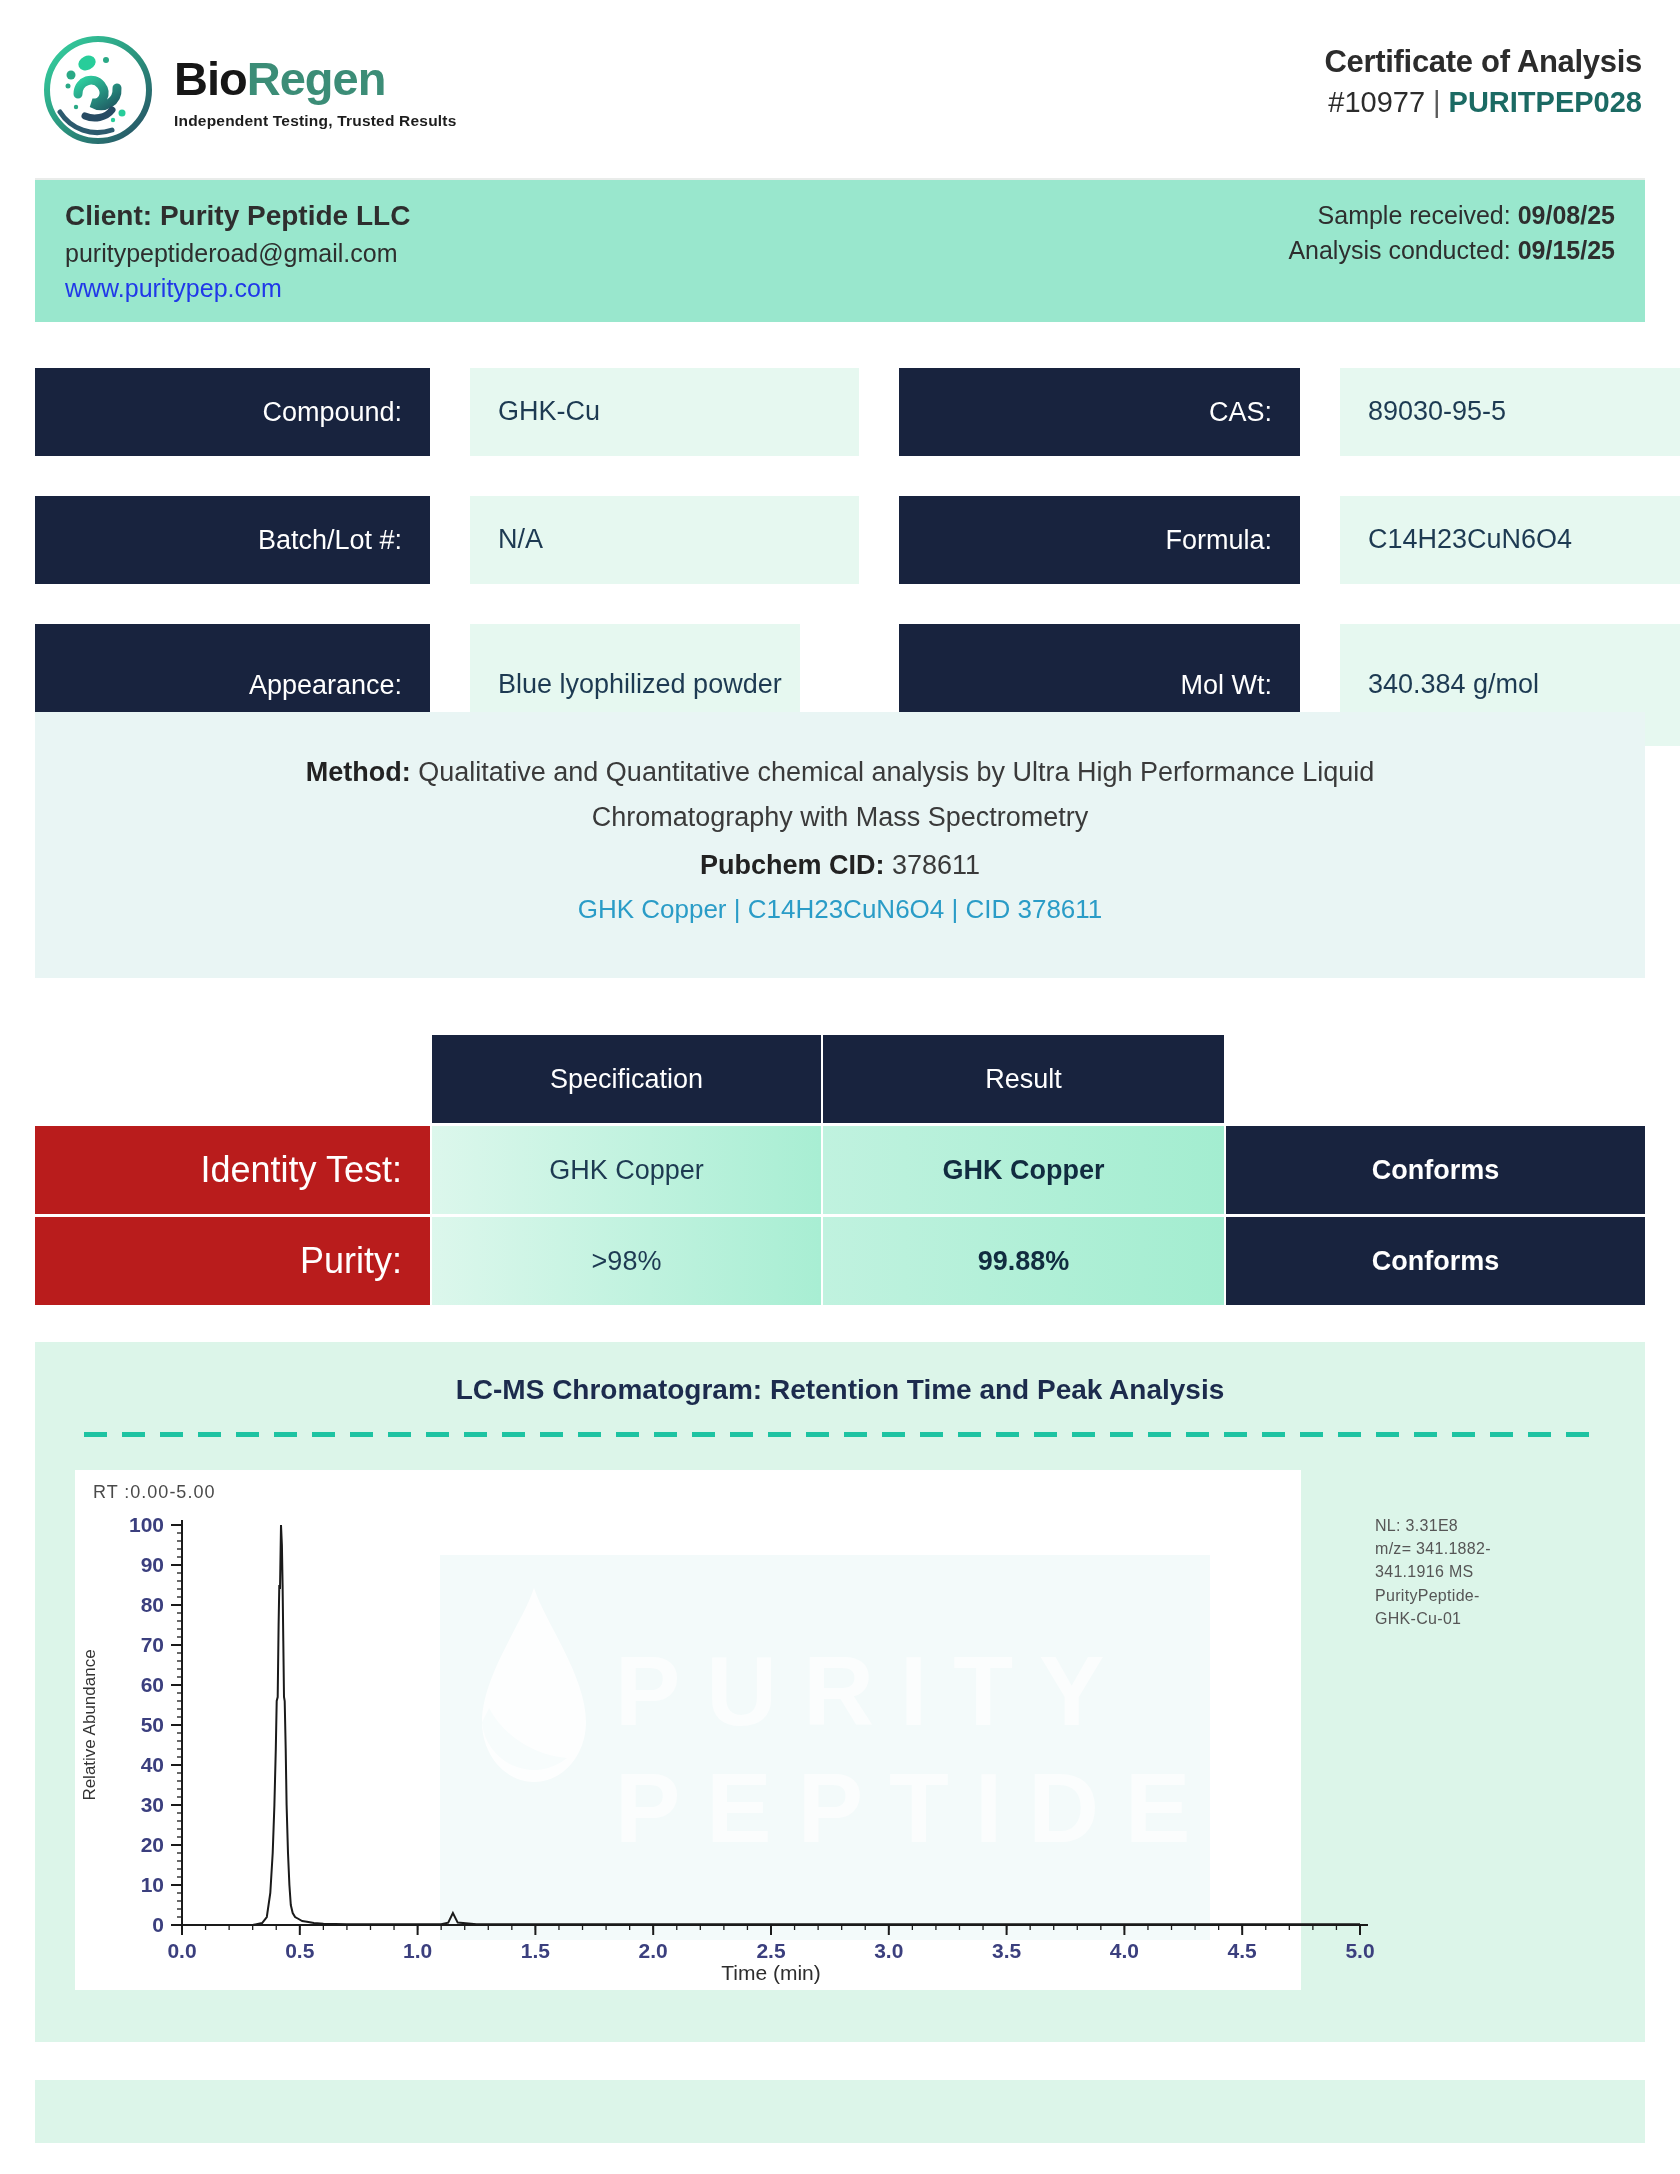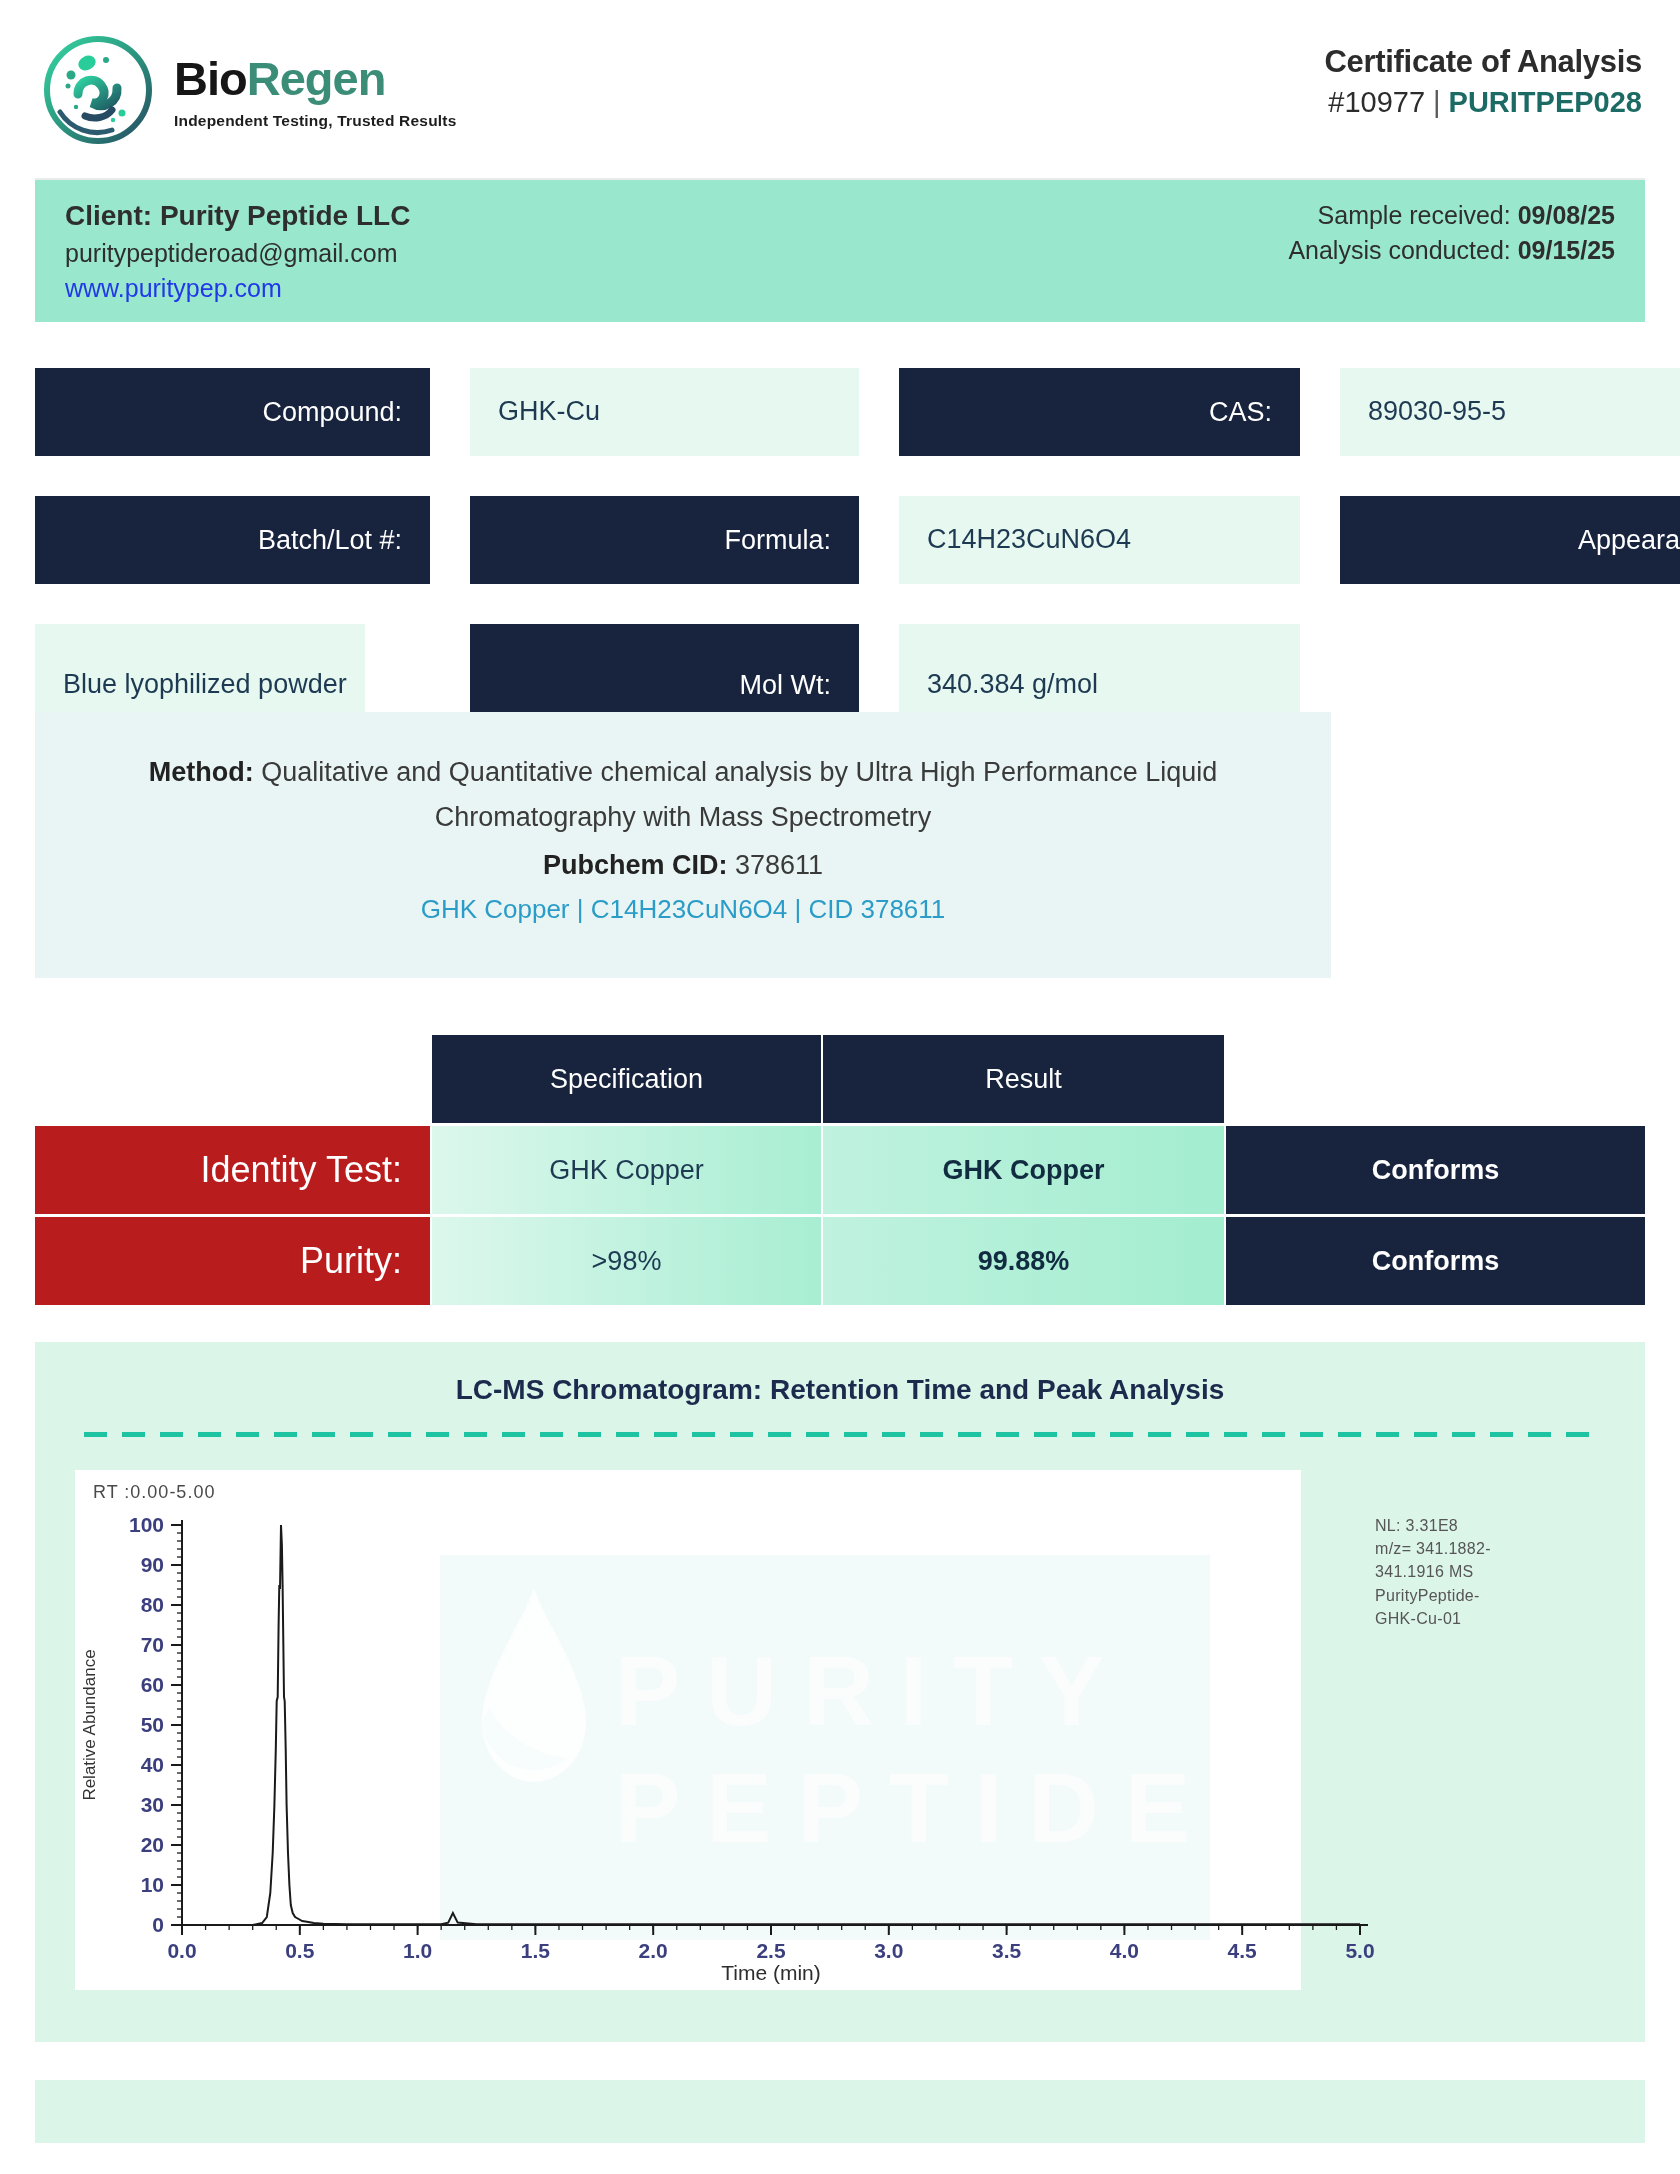--- a/index.html
+++ b/index.html
@@ -32,21 +32,21 @@
   
   .info-table{position:absolute;left:35px;top:368px;width:1610px;display:grid;
     grid-template-columns:395px 389px 401px 419px;column-gap:2px;row-gap:3px;
     grid-template-rows:88px 88px 122px;gap:40px;}
   .cell-label{background:#18233e;color:#ffffff;display:flex;align-items:center;justify-content:flex-end;
     padding-right:28px;font-size:27px;}
   .cell-value{background:#e6f8f0;color:#1d3a52;display:flex;align-items:center;justify-content:flex-start;
     padding-left:28px;font-size:27px;line-height:1.25;padding-right:16px;}
 
   
-  .method{position:absolute;left:35px;top:712px;width:1296px;height:266px;background:#e9f5f4;
+  .method{position:absolute;left:35px;top:712px;width:1610px;height:266px;background:#e9f5f4;
     text-align:center;padding-top:38px;font-size:27px;color:#3a3a3a;line-height:1.68;}
   .method b{color:#222;}
   .method .cid-line{margin-top:2px;}
   .method .link{color:#2a9cc7;font-size:26px;cursor:pointer;}
 
   
   .res-table{position:absolute;left:35px;top:1035px;width:1610px;display:grid;
     grid-template-columns:395px 389px 401px 419px;column-gap:2px;row-gap:3px;
     grid-template-rows:88px 88px 88px;}
   .res-empty{background:transparent;}
@@ -126,20 +126,21 @@
     </div>
   </div>
 
   <div class="info-table">
     <div class="cell-label">Compound:</div>
     <div class="cell-value">GHK-Cu</div>
     <div class="cell-label">CAS:</div>
     <div class="cell-value">89030-95-5</div>
 
     <div class="cell-label">Batch/Lot #:</div>
+    <div class="cell-value">N/A</div>
     <div class="cell-label">Formula:</div>
     <div class="cell-value">C14H23CuN6O4</div>
 
     <div class="cell-label">Appearance:</div>
     <div class="cell-value" style="max-width:330px;">Blue lyophilized powder</div>
     <div class="cell-label">Mol Wt:</div>
     <div class="cell-value">340.384 g/mol</div>
   </div>
 
   <div class="method">

